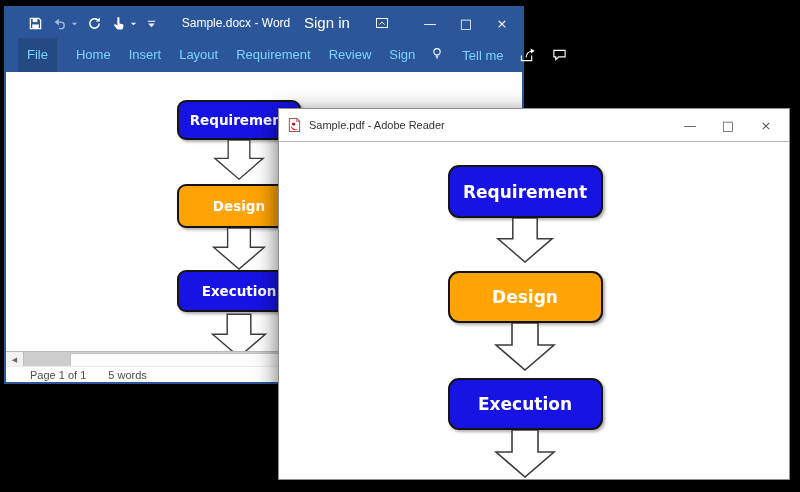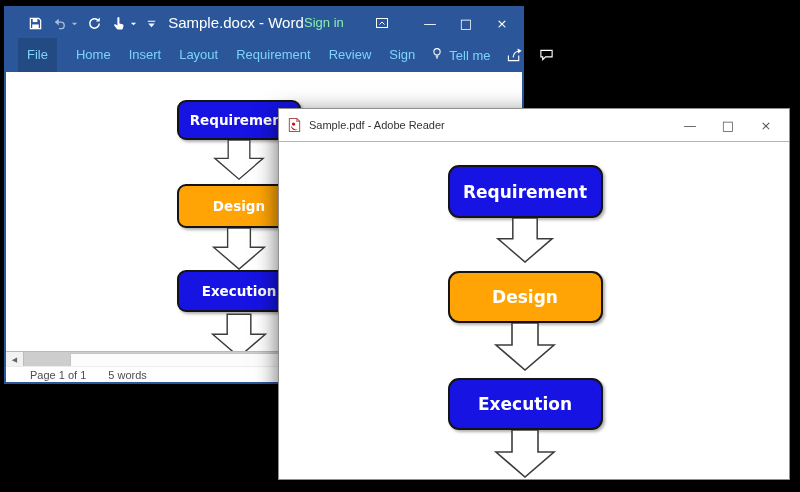--- a/index.html
+++ b/index.html
@@ -6,31 +6,31 @@
   .canvas{position:relative;width:800px;height:492px;background:#000;border-radius:10px;overflow:hidden;
           font-family:"Liberation Sans",sans-serif;}
 
   
   .word-window{position:absolute;left:4px;top:6px;width:520px;height:378px;background:#fff;
                border:2px solid #2b579a;box-sizing:border-box;}
   .word-titlebar{position:absolute;left:0;top:0;right:0;height:30px;background:#2b579a;}
   .qat{position:absolute;left:22px;top:0;height:30px;display:flex;align-items:center;gap:9px;}
   .qat .ic{display:flex;align-items:center;}
   .word-title{position:absolute;left:150px;width:160px;top:0;height:30px;line-height:30px;
-              text-align:center;font-size:15px;color:#fff;white-space:nowrap;}
-  .sign-in{position:absolute;left:298px;top:0;height:30px;line-height:30px;font-size:13px;color:#86efac;}
+              text-align:center;font-size:12px;color:#fff;white-space:nowrap;}
+  .sign-in{position:absolute;left:298px;top:0;height:30px;line-height:30px;font-size:15px;color:#ffffff;}
   .rdo{position:absolute;left:368px;top:7px;}
   .word-controls{position:absolute;right:2px;top:0;height:30px;display:flex;}
   .wbtn{width:36px;height:30px;display:flex;align-items:center;justify-content:center;
         color:#fff;font-size:13px;font-family:"DejaVu Sans",sans-serif;}
   .ribbon{position:absolute;left:0;top:30px;right:0;height:34px;background:#2b579a;display:flex;
           align-items:center;color:#7dd3fc;font-size:13px;}
   .tab{padding:0 9px;height:34px;line-height:34px;white-space:nowrap;}
   .tab-file{background:rgba(0,0,0,0.14);}
-  .tellme{display:flex;align-items:center;gap:5px;margin-left:6px;white-space:nowrap;}
+  .tellme{display:flex;align-items:center;gap:18px;margin-left:6px;white-space:nowrap;}
   .rib-ic{margin-left:16px;display:flex;align-items:center;}
   .doc-area{position:absolute;left:0;top:64px;right:0;bottom:31px;background:#fff;overflow:hidden;}
 
   .hscroll{position:absolute;left:0;right:0;bottom:15px;height:16px;background:#cdcdcd;border-top:1px solid #b9b9b9;box-sizing:border-box;}
   .hs-arrow{position:absolute;left:0;top:0;width:18px;height:15px;background:#f2f2f2;color:#666;
             font-size:7px;display:flex;align-items:center;justify-content:center;border-right:1px solid #bdbdbd;box-sizing:border-box;}
   .hs-thumb{position:absolute;left:64px;top:1px;height:12px;width:450px;background:#fcfcfc;border:1px solid #c3c3c3;}
   .status-bar{position:absolute;left:0;right:0;bottom:0;height:15px;background:#fff;border-top:1px solid #ececec;
               display:flex;align-items:center;gap:22px;padding-left:24px;font-size:11px;color:#4d4d4d;}
 

